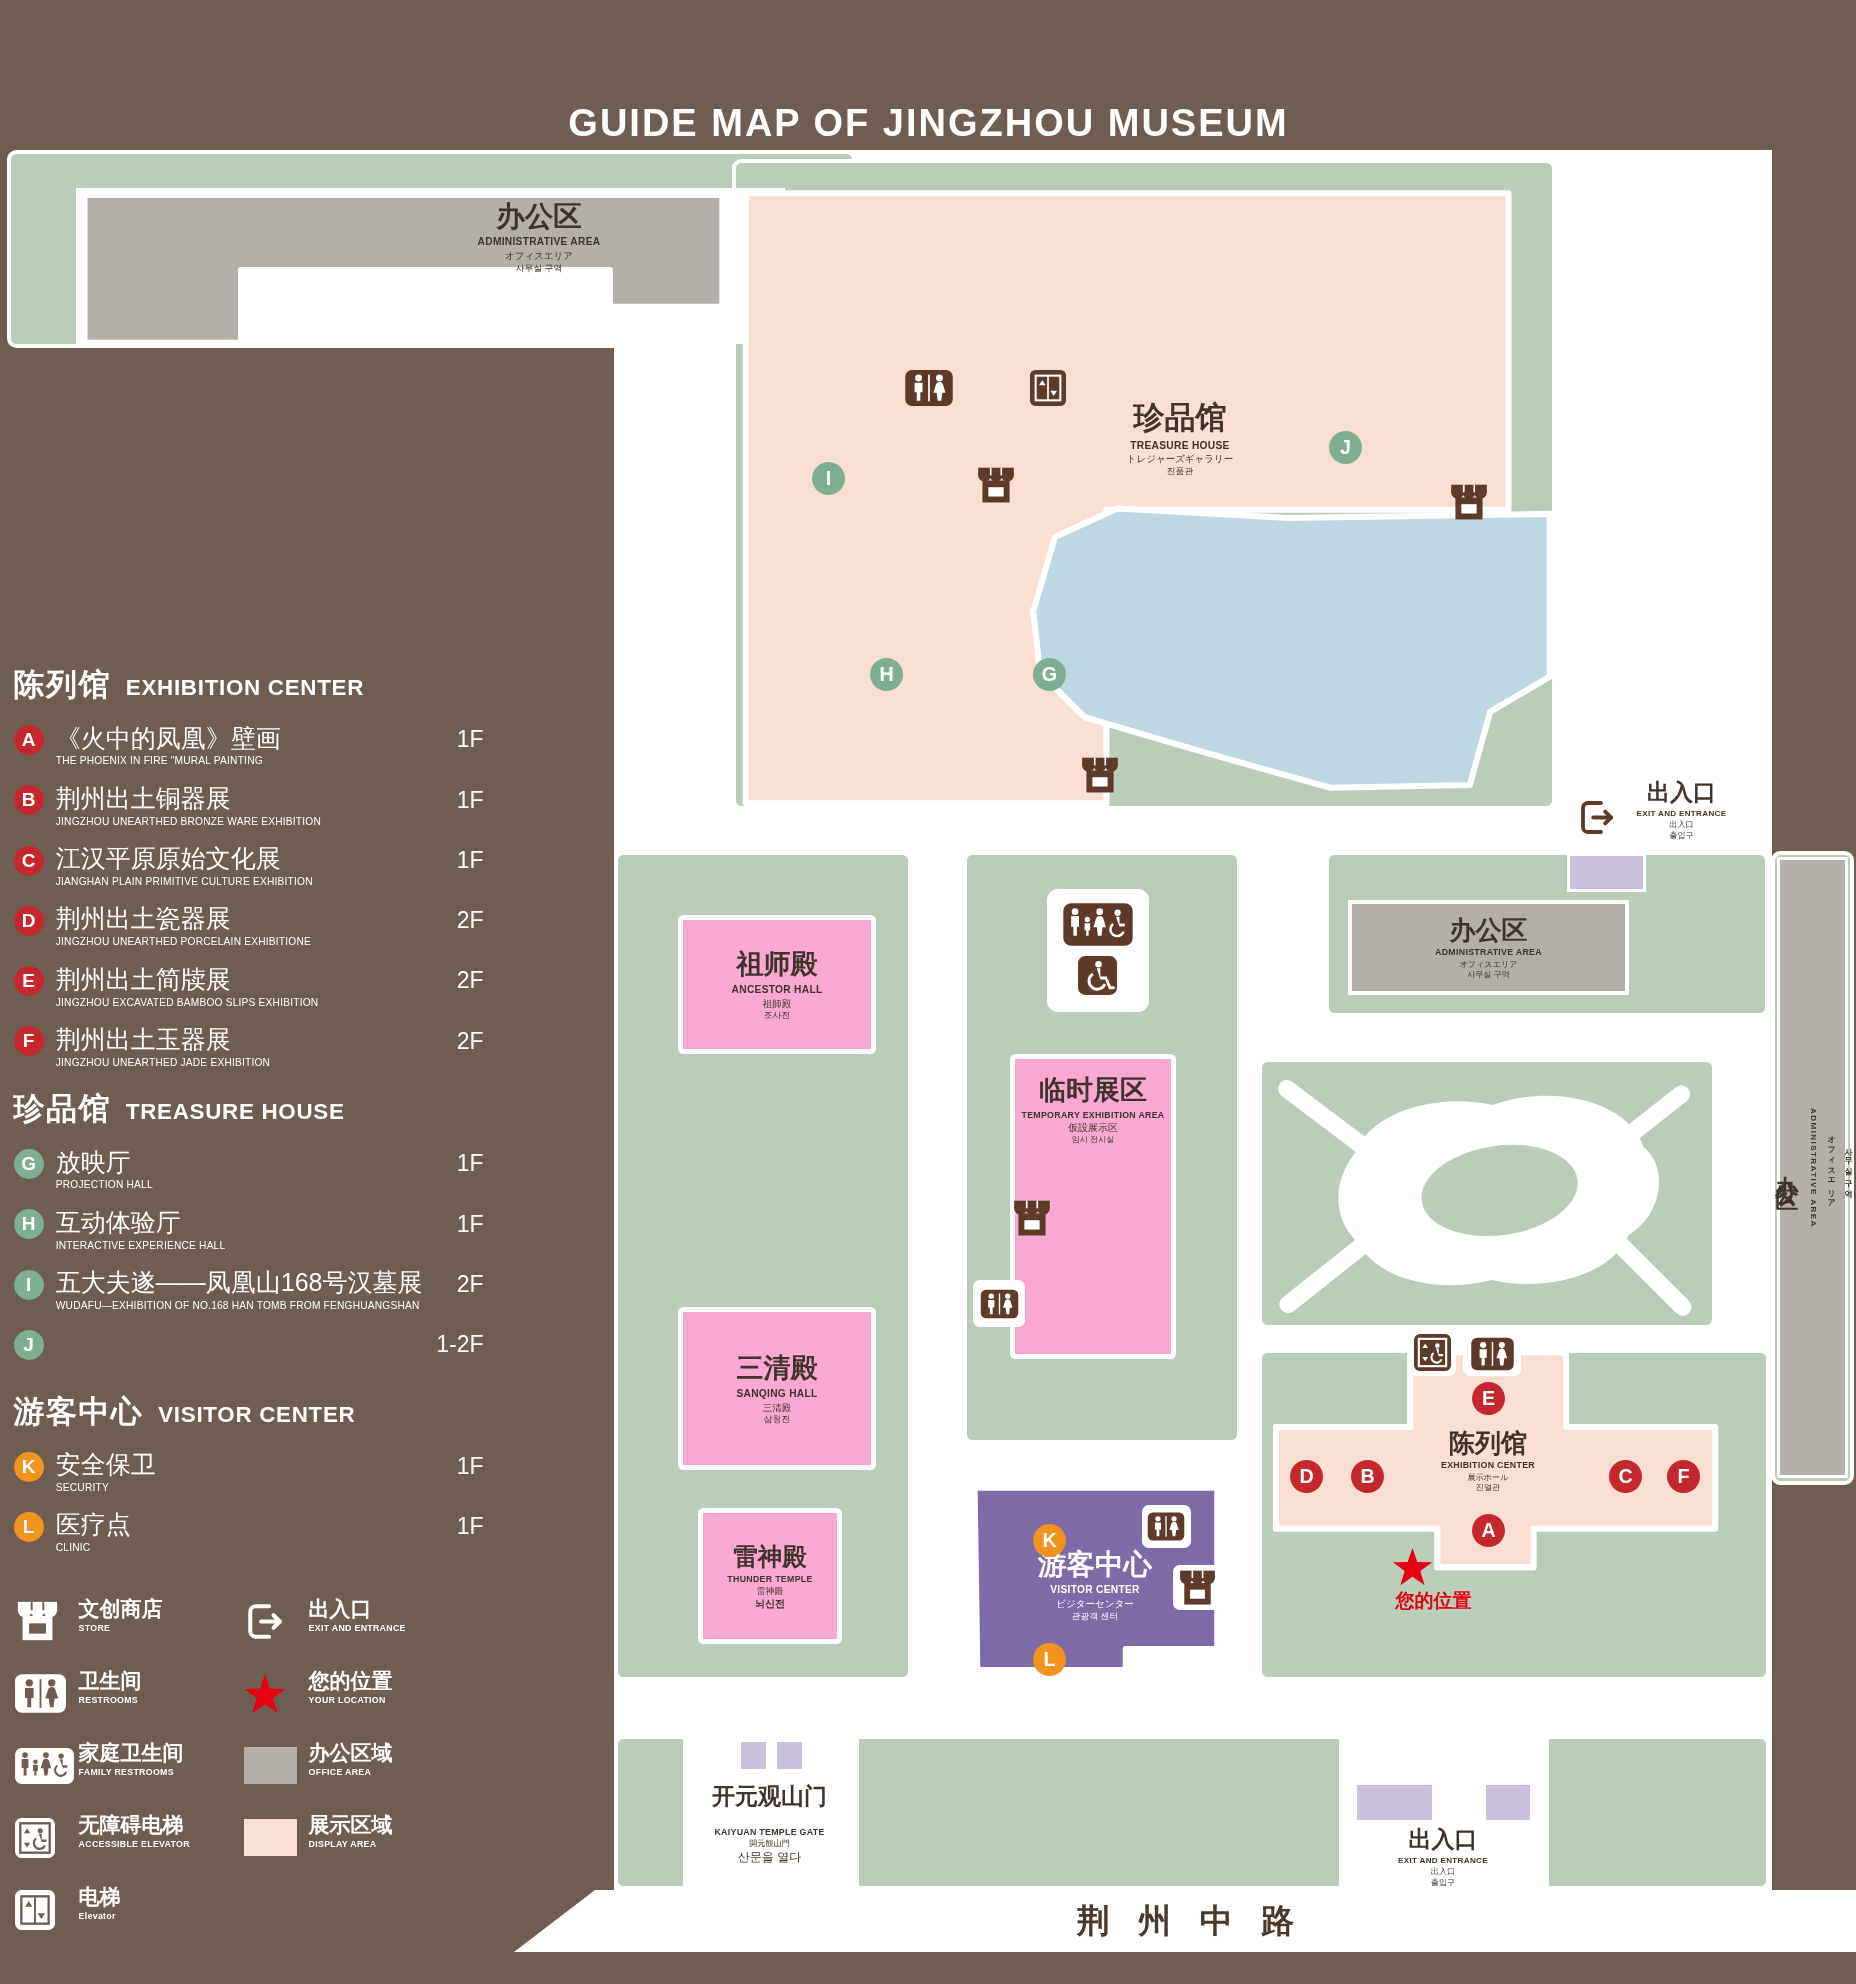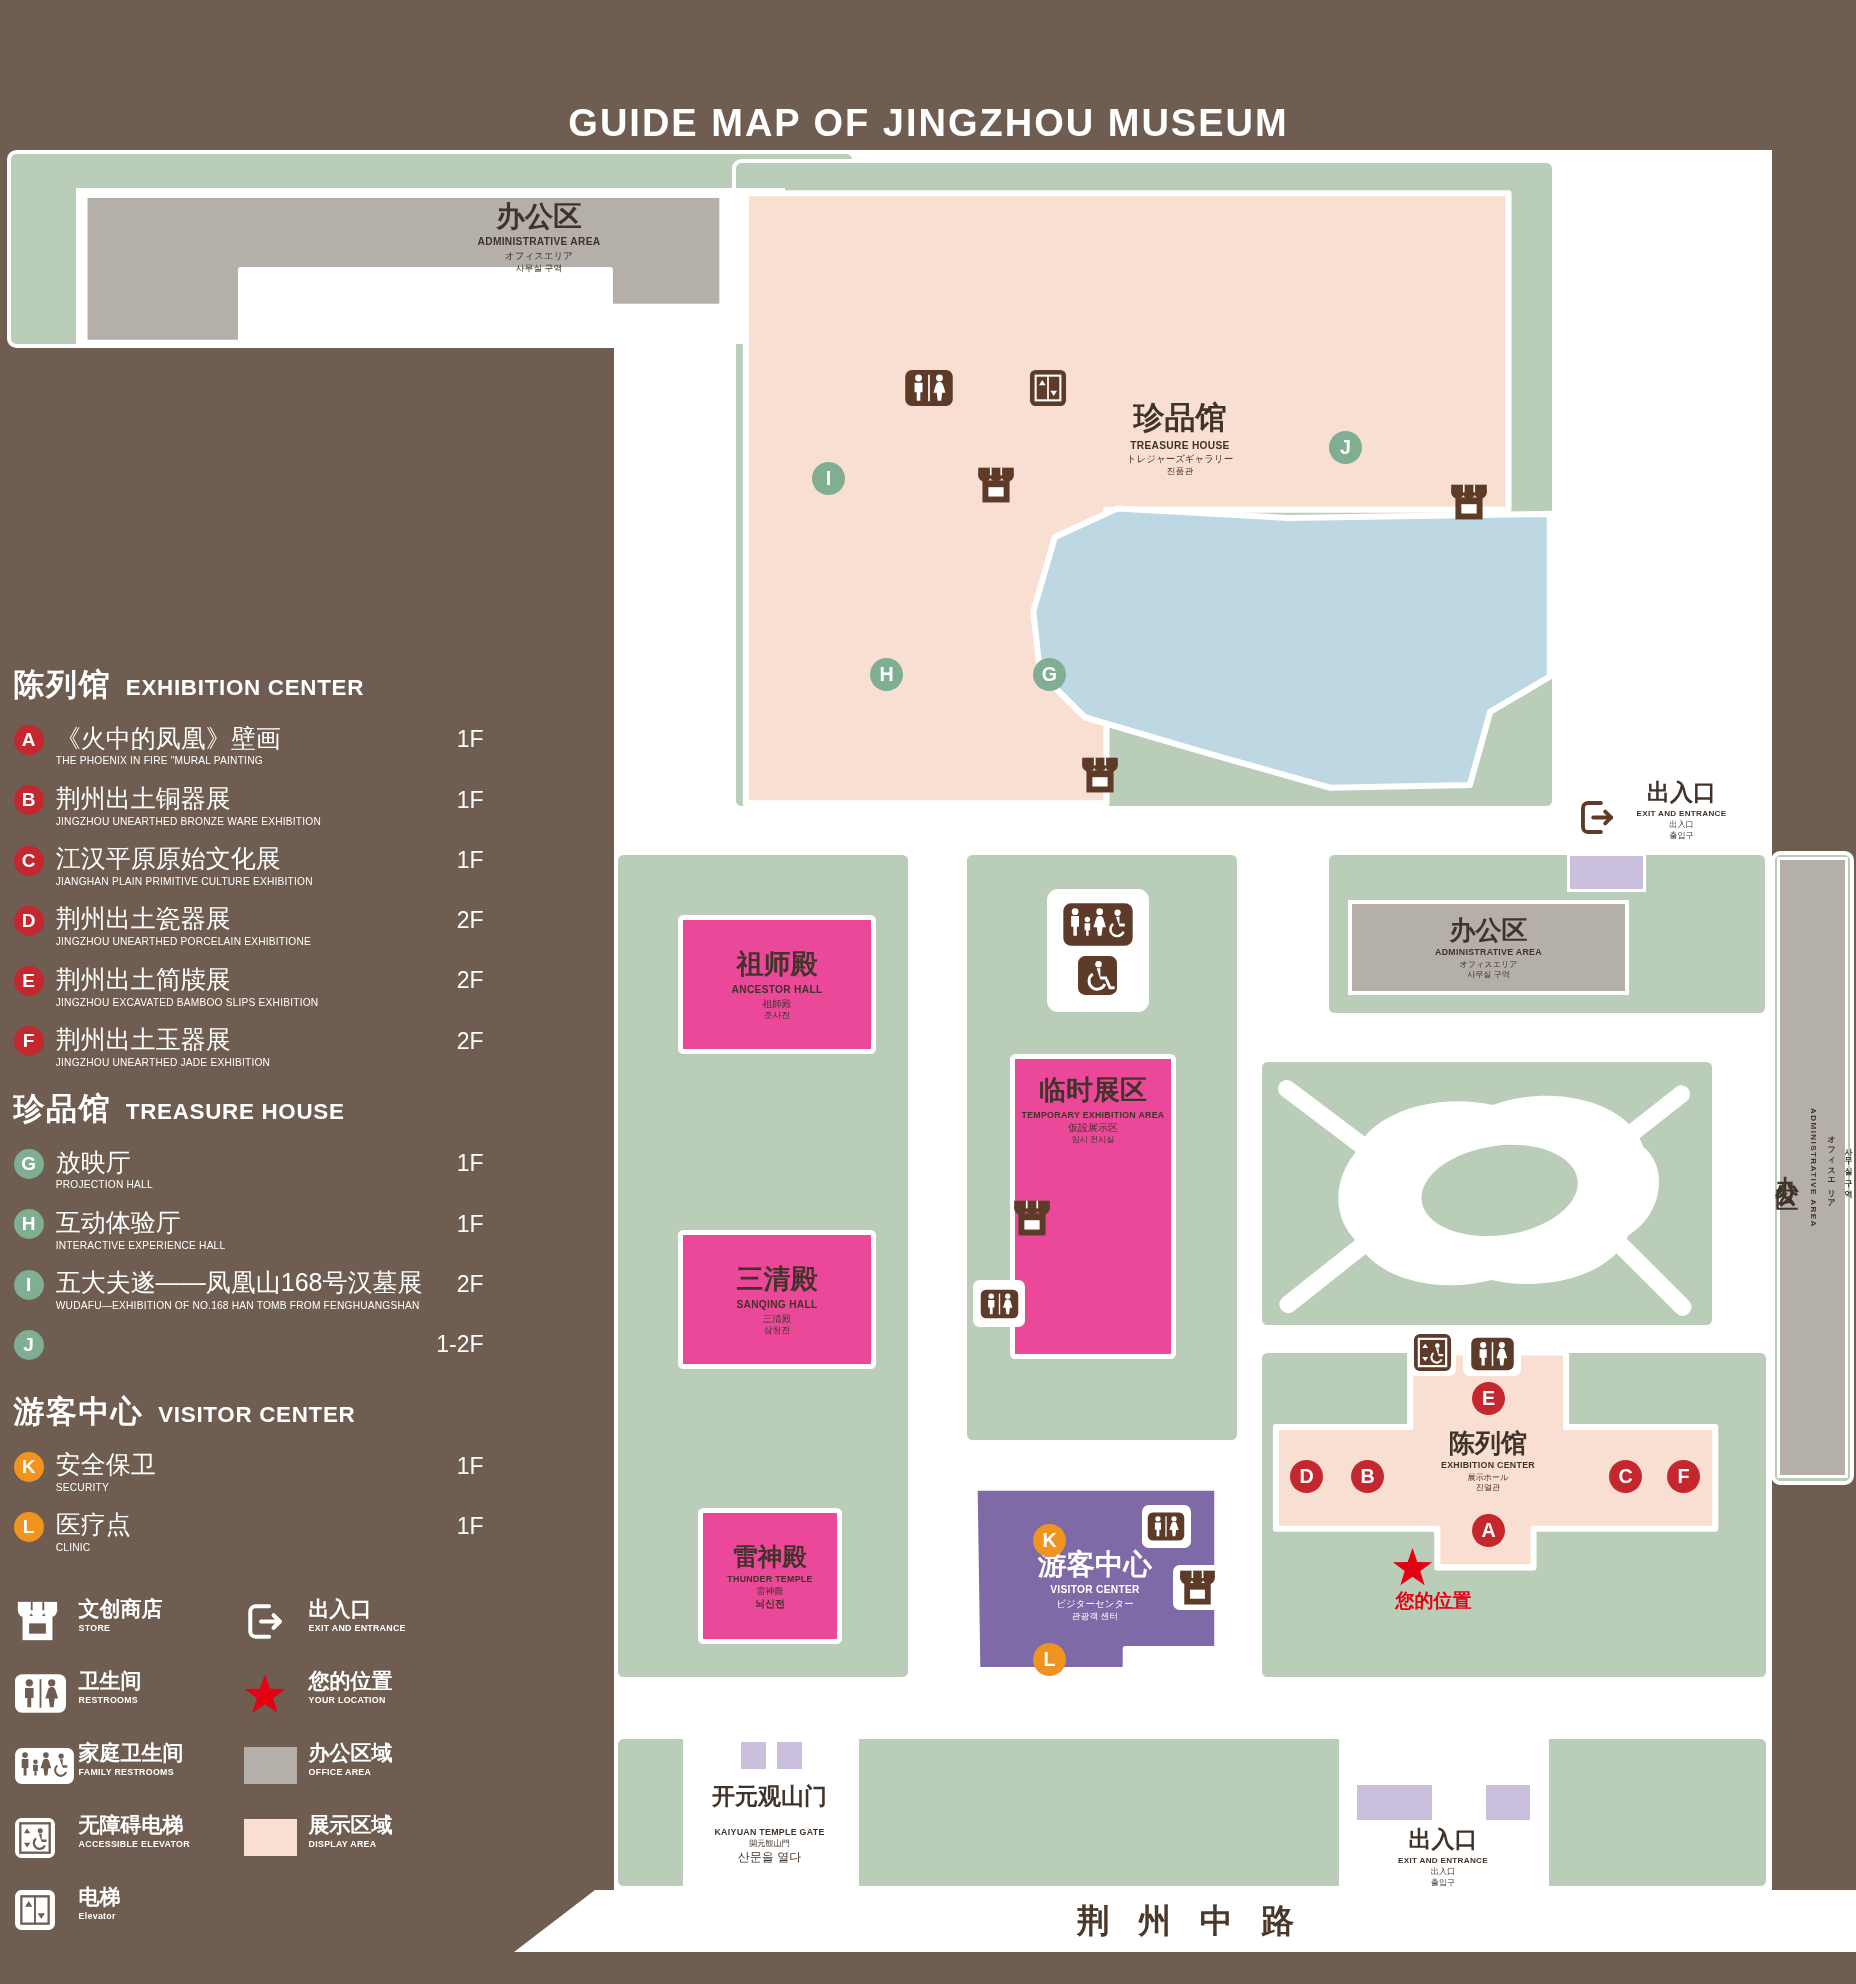--- a/index.html
+++ b/index.html
@@ -7,21 +7,21 @@
           font-family:"Liberation Sans","DejaVu Sans",sans-serif;}
   
   .title{position:absolute;left:0;top:6.8px;width:100%;text-align:center;color:#fff;
          font-size:80px;font-weight:bold;letter-spacing:9.5px;}
   .subtitle{position:absolute;left:0;top:102px;width:100%;text-align:center;color:#fff;
          font-size:38px;font-weight:bold;letter-spacing:2px;}
   
   .paths{position:absolute;left:614px;top:150px;width:1158px;height:1740px;background:#fff;}
   .gblock{position:absolute;background:#b9cdb8;border:4.7px solid #fff;box-sizing:border-box;border-radius:9.5px;}
   .wcut{position:absolute;background:#fff;}
-  .hall{position:absolute;background:#ec4899;border:5.4px solid #fff;box-sizing:border-box;border-radius:5.4px;
+  .hall{position:absolute;background:#f9a8d4;border:5.4px solid #fff;box-sizing:border-box;border-radius:5.4px;
         display:flex;align-items:center;justify-content:center;}
   .hall.top{align-items:flex-start;padding-top:15px;}
   .bld-gray{position:absolute;background:#b4afa9;border:4.7px solid #fff;box-sizing:border-box;
         display:flex;align-items:center;justify-content:center;}
   .entr{position:absolute;background:#cac0de;border:3.4px solid #fff;box-sizing:border-box;}
   .shape-gray{fill:#b4afa9;stroke:#fff;stroke-width:8;stroke-linejoin:round;}
   .shape-pink{fill:#f8dfd2;stroke:#fff;stroke-width:9;stroke-linejoin:round;}
   .shape-pond{fill:#bdd8e3;stroke:#fff;stroke-width:9;stroke-linejoin:round;}
   .shape-purple{fill:#7e6aa6;stroke:#fff;stroke-width:8;stroke-linejoin:round;}
   .gpath{stroke:#fff;stroke-width:26;stroke-linecap:round;fill:none;}
@@ -184,21 +184,21 @@
     </svg>
 
     <div class="hall" style="left:678px;top:915px;width:198px;height:139px;">
       <div class="blabel" style="position:static;">
         <div class="lzh z40">祖师殿</div>
         <div class="len">ANCESTOR HALL</div>
         <div class="lja">祖師殿</div>
         <div class="lko">조사전</div>
       </div>
     </div>
-    <div class="hall" style="left:678px;top:1230px;width:198px;height:139px;">
+    <div class="hall" style="left:678px;top:1307px;width:198px;height:163px;">
       <div class="blabel" style="position:static;">
         <div class="lzh z40">三清殿</div>
         <div class="len">SANQING HALL</div>
         <div class="lja">三清殿</div>
         <div class="lko">삼청전</div>
       </div>
     </div>
     <div class="hall" style="left:698px;top:1508px;width:144px;height:136px;">
       <div class="blabel" style="position:static;">
         <div class="lzh z36">雷神殿</div>

